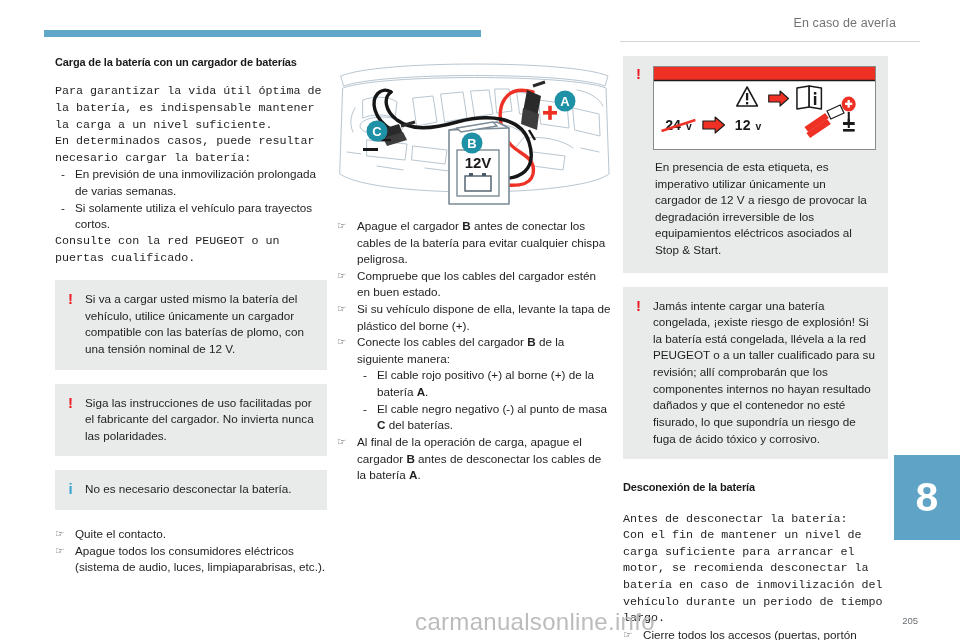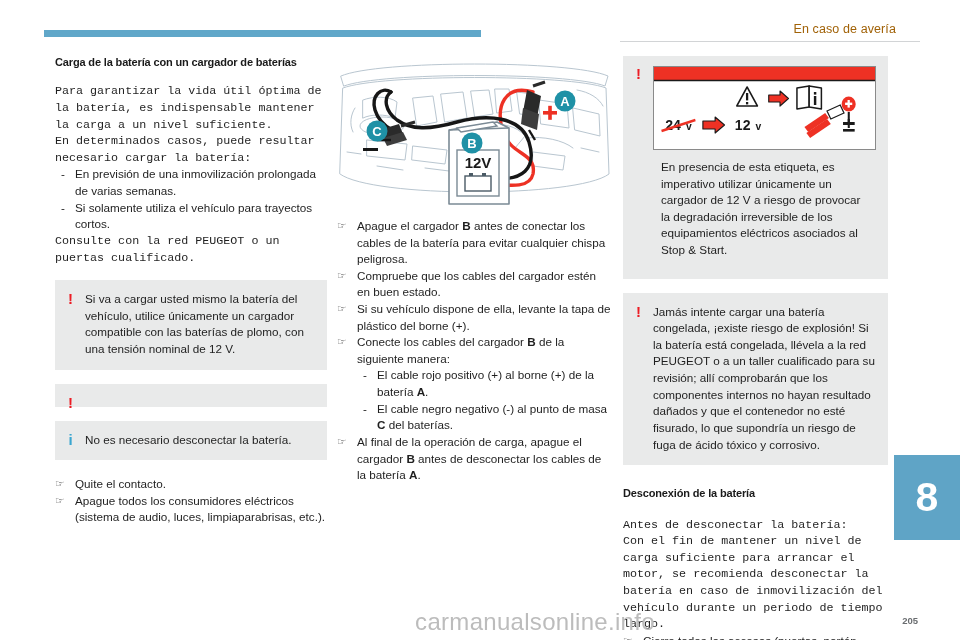--- a/index.html
+++ b/index.html
@@ -12,23 +12,23 @@
   }
   .page {
     position: relative;
     width: 960px; height: 640px;
     background: #fff;
   }
 
   
   .header-title {
     position: absolute;
-    top: 22px; right: 64px;
+    top: 16px; right: 64px;
     font-size: 12.5px;
-    color: #a16207;
+    color: #737373;
     letter-spacing: .1px;
   }
   .header-rule {
     position: absolute;
     top: 41px; left: 620px; right: 40px;
     height: 1px; background: #d2d4d6;
   }
   .blue-bar {
     position: absolute;
     top: 30px; left: 44px;
@@ -144,21 +144,20 @@
     font-weight: bold;
     line-height: 1;
   }
 
   
   .page-number {
     position: absolute;
     right: 42px; bottom: 14px;
     font-size: 9.5px;
     color: #6a6d70;
-    font-weight: bold;
   }
   .watermark {
     position: absolute;
     left: 0; right: 0; bottom: 4px;
     text-align: center;
     font-size: 24px;
     color: #bcbcbc;
     letter-spacing: .3px;
     padding-left: 110px;
   }
@@ -219,20 +218,21 @@
 
     <p class="body">Consulte con la red PEUGEOT o un puertas cualificado.</p>
 
     <div class="callout">
       <div class="cal-ico warn">!</div>
       <p>Si va a cargar usted mismo la batería del vehículo, utilice únicamente un cargador compatible con las baterías de plomo, con una tensión nominal de 12 V.</p>
     </div>
 
     <div class="callout">
       <div class="cal-ico warn">!</div>
+      <p>Siga las instrucciones de uso facilitadas por el fabricante del cargador. No invierta nunca las polaridades.</p>
     </div>
 
     <div class="callout">
       <div class="cal-ico info">i</div>
       <p>No es necesario desconectar la batería.</p>
     </div>
 
     <ul class="hand" style="margin-top:16px">
       <li><span class="hand-ico">☞</span><span>Quite el contacto.</span></li>
       <li><span class="hand-ico">☞</span><span>Apague todos los consumidores eléctricos (sistema de audio, luces, limpiaparabrisas, etc.).</span></li>
@@ -399,21 +399,21 @@
             <rect x="43.2" y="1.6" width="7.6" height="2.4" fill="#ffffff"></rect>
             <rect x="45.8" y="-1" width="2.4" height="7.6" fill="#ffffff"></rect>
             <rect x="46" y="11" width="2.2" height="10" fill="#1a1a1a"></rect>
             <rect x="41" y="21" width="12.4" height="3" fill="#1a1a1a"></rect>
             <rect x="46" y="18" width="2.2" height="9" fill="#1a1a1a"></rect>
             <rect x="41" y="28" width="12.4" height="2.6" fill="#1a1a1a"></rect>
           </g>
         </svg>
       </div>
 
-      <p style="margin:8px;font-size:11.7px;line-height:1.42;color:#1f1f1f;">En presencia de esta etiqueta, es imperativo utilizar únicamente un cargador de 12 V a riesgo de provocar la degradación irreversible de los equipamientos eléctricos asociados al Stop &amp; Start.</p>
+      <p style="margin:2px;font-size:11.7px;line-height:1.42;color:#1f1f1f;">En presencia de esta etiqueta, es imperativo utilizar únicamente un cargador de 12 V a riesgo de provocar la degradación irreversible de los equipamientos eléctricos asociados al Stop &amp; Start.</p>
     </div>
 
     <div class="callout">
       <div class="cal-ico warn">!</div>
       <p>Jamás intente cargar una batería congelada, ¡existe riesgo de explosión! Si la batería está congelada, llévela a la red PEUGEOT o a un taller cualificado para su revisión; allí comprobarán que los componentes internos no hayan resultado dañados y que el contenedor no esté fisurado, lo que supondría un riesgo de fuga de ácido tóxico y corrosivo.</p>
     </div>
 
     <h1 class="section-title second" style="margin-top:22px;margin-bottom:16px">Desconexión de la batería</h1>
 
     <p class="body">Antes de desconectar la batería:</p>

